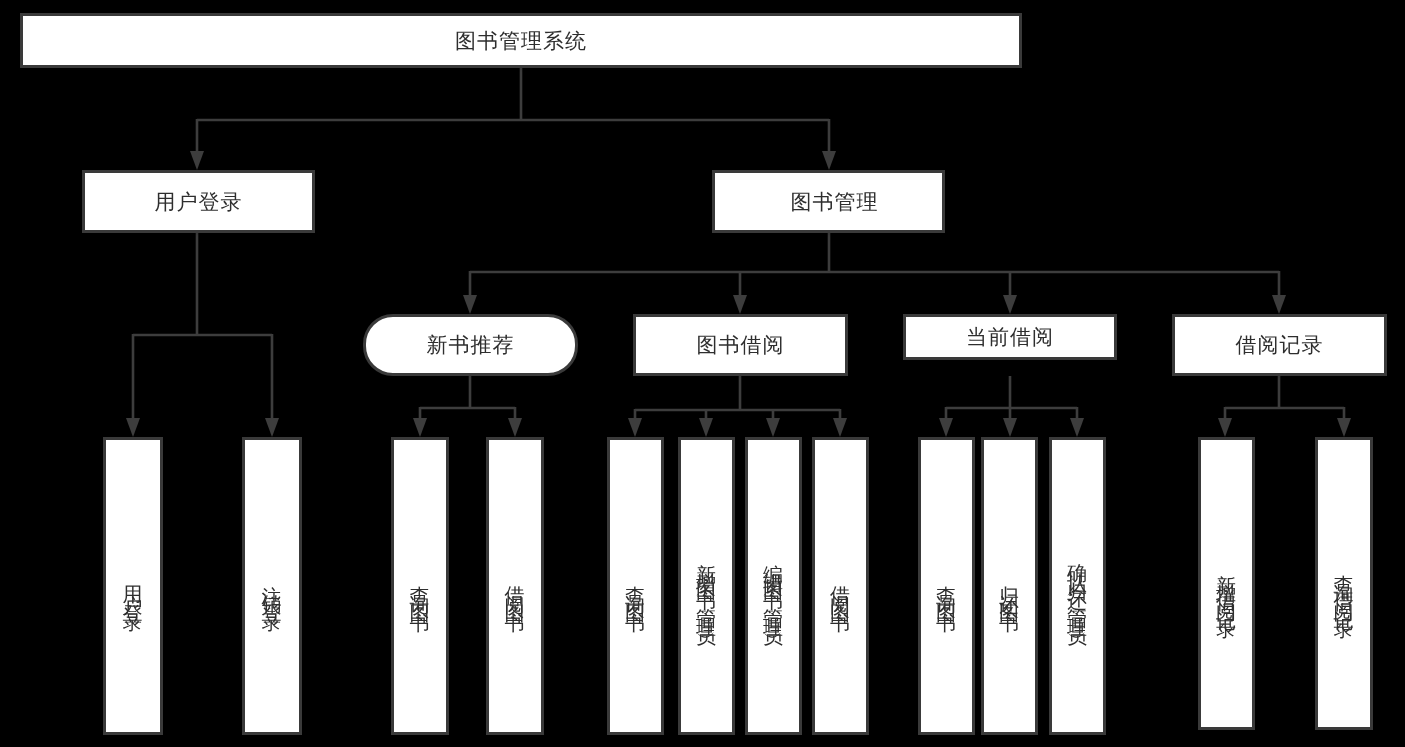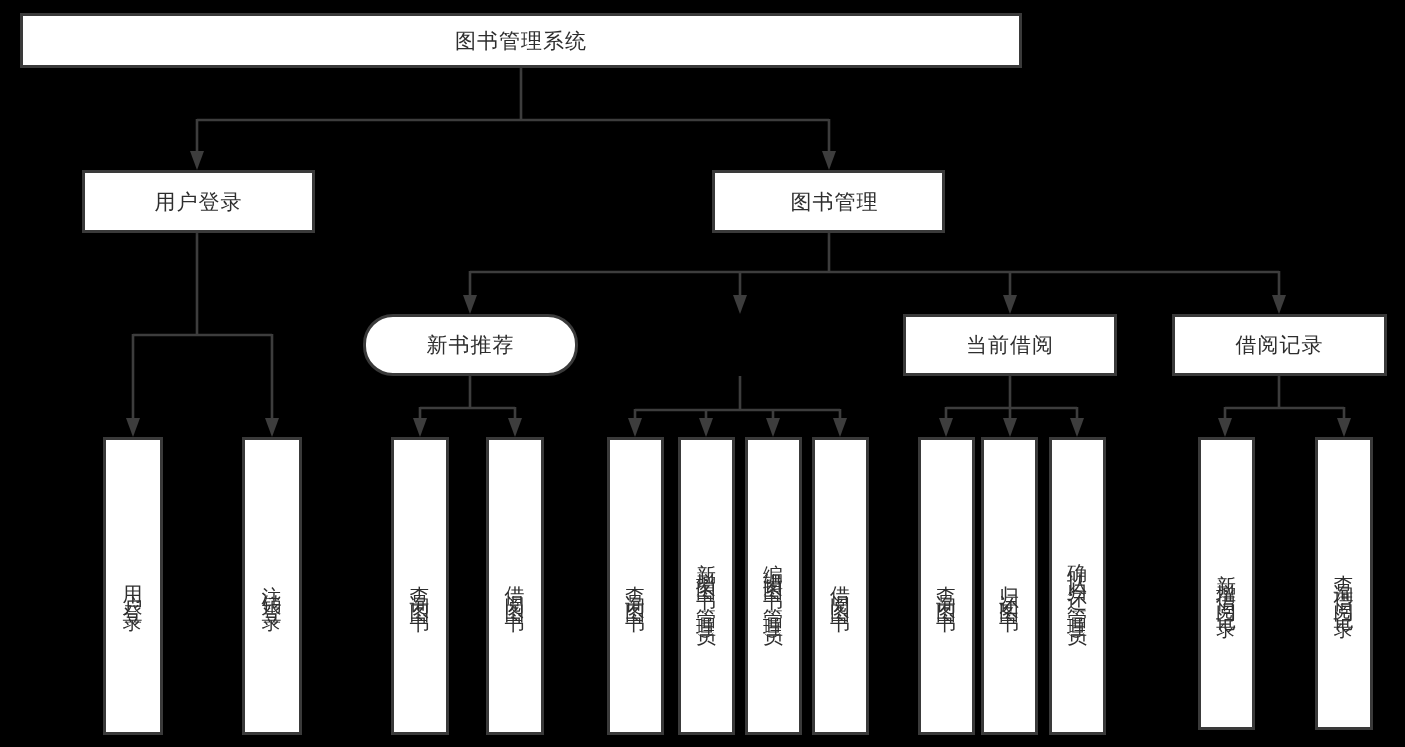--- a/index.html
+++ b/index.html
@@ -103,21 +103,24 @@
   <div class="box" style="left:82px;top:170px;width:233px;height:63px;">
     <span class="hlabel">用户登录</span>
   </div>
   <div class="box" style="left:712px;top:170px;width:233px;height:63px;padding-left:12px;">
     <span class="hlabel">图书管理</span>
   </div>
 
   <div class="box" style="left:363px;top:314px;width:215px;height:62px;border-radius:30px;">
     <span class="hlabel">新书推荐</span>
   </div>
-  <div class="box" style="left:903px;top:314px;width:214px;height:62px;">
+  <div class="box" style="left:633px;top:314px;width:215px;height:62px;">
+    <span class="hlabel">图书借阅</span>
+  </div>
+  <div class="box" style="left:903px;top:314px;width:214px;height:46px;">
     <span class="hlabel">当前借阅</span>
   </div>
   <div class="box" style="left:1172px;top:314px;width:215px;height:62px;">
     <span class="hlabel">借阅记录</span>
   </div>
 
   <div class="box vbox" style="left:103px;top:437px;width:60px;height:298px;">
     <span class="vlabel">用户登录</span>
   </div>
   <div class="box vbox" style="left:242px;top:437px;width:60px;height:298px;">

